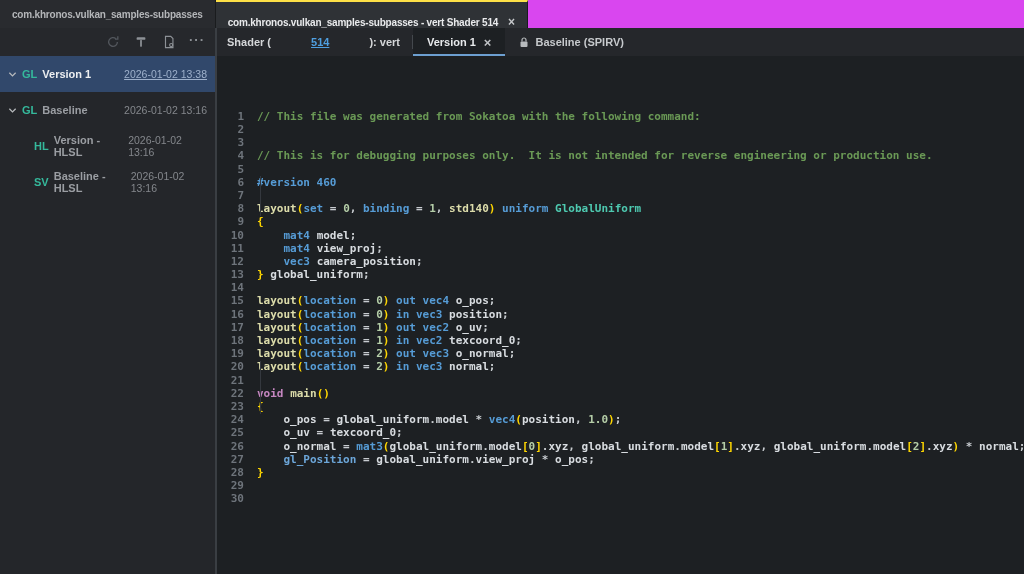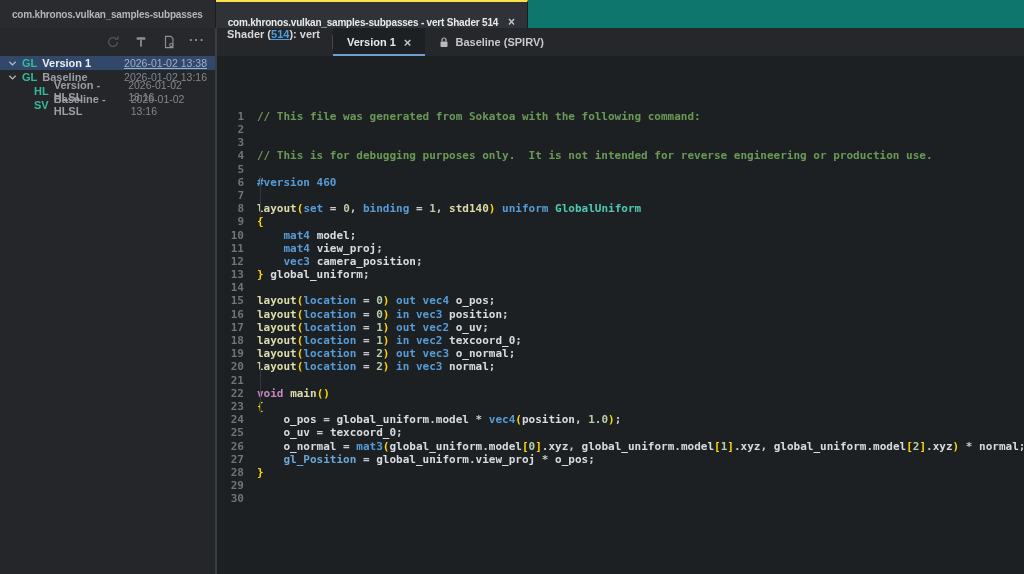--- a/index.html
+++ b/index.html
@@ -1,53 +1,53 @@
 <!DOCTYPE html>
 <html><head>
 <meta charset="utf-8">
 <style>
   * { margin:0; padding:0; box-sizing:border-box; }
   html,body { width:1024px; height:574px; overflow:hidden; background:#1d2023;
               font-family:"Liberation Sans", sans-serif; }
 
   
   .win-tabstrip { position:absolute; top:0; left:0; width:1024px; height:28px;
-                  background:#0f766e; display:flex; }
+                  background:#d946ef; display:flex; }
   .win-tab { height:28px; display:flex; align-items:center; padding:0 12px;
              font-size:10px; letter-spacing:-0.2px; color:#b4b6b9; font-weight:600;
              background:#292b2f; border-right:1px solid #1a1c1e; cursor:default; }
   .win-tab.active { background:#2f3236; color:#e9eaec; border-top:2px solid #fde047;align-items:flex-end; }
   .win-tab .close { margin-left:10px; color:#c6c8cb; font-size:12px; line-height:1; }
 
   
   .row2 { position:absolute; top:28px; left:0; width:1024px; height:28px; display:flex; }
   .side-toolbar { width:215px; height:28px; background:#26282c; display:flex;
                   align-items:center; justify-content:flex-end; gap:8px; padding-right:8px; }
   .tool-btn { width:20px; height:20px; display:flex; align-items:center; justify-content:center;
               color:#8d9196; border-radius:3px; }
   .tool-btn.dim { color:#53575d; }
   .tool-btn svg { display:block; }
   .dots { font-size:13px; font-weight:700; letter-spacing:1px; line-height:1; padding-bottom:5px; }
 
   .editor-tabbar { flex:1; height:28px; background:#25272b; display:flex; align-items:stretch; }
-  .shader-label { display:flex; align-items:flex-start; padding:0 12px; font-size:11px;
-                  font-weight:700; color:#d5d7d9; white-space:nowrap; }
+  .shader-label { display:flex; align-items:center; padding:0 12px; font-size:11px;
+                  font-weight:700; color:#d5d7d9; white-space:nowrap;gap:40px; }
   .shader-label .lnk { color:#4f9fe0; text-decoration:underline; cursor:pointer; }
   .vsep { width:1px; height:14px; background:#44484d; align-self:center; }
   .ed-tab { display:flex; align-items:center; gap:6px; padding:0 14px; font-size:11px;
             font-weight:700; color:#c6c9cc; white-space:nowrap; position:relative; cursor:default; }
   .ed-tab.active { background:#1d2023; color:#e8eaec; }
   .ed-tab.active::after { content:""; position:absolute; left:0; right:0; bottom:0;
                           height:2px; background:#6d9fd0; }
   .ed-tab .close { color:#c0c3c6; font-size:13px; line-height:1; margin-left:2px; }
   .ed-tab svg { display:block; color:#b7babd; }
 
   
   .sidebar { position:absolute; top:56px; left:0; width:215px; height:518px; background:#24262a; }
-  .side-item { height:14px; display:flex; align-items:center; padding:0 8px;
+  .side-item { height:36px; display:flex; align-items:center; padding:0 8px;
                font-size:11px; cursor:default; }
   .side-item .chev { width:14px; display:flex; align-items:center; color:#b7babd; }
   .side-item .chev svg { display:block; }
   .side-item .badge { color:#35b99c; font-weight:700; margin-right:5px; }
   .side-item .lbl { color:#9b9ea3; font-weight:600; }
   .side-item .date { margin-left:auto; font-size:10.5px; color:#84878c; }
   .side-item.selected { background:#31486b; }
   .side-item.selected .lbl { color:#eceef0; font-weight:700; }
   .side-item.selected .date { color:#9db0cb;text-decoration:underline; }
   .side-item.indent { padding-left:34px; }

